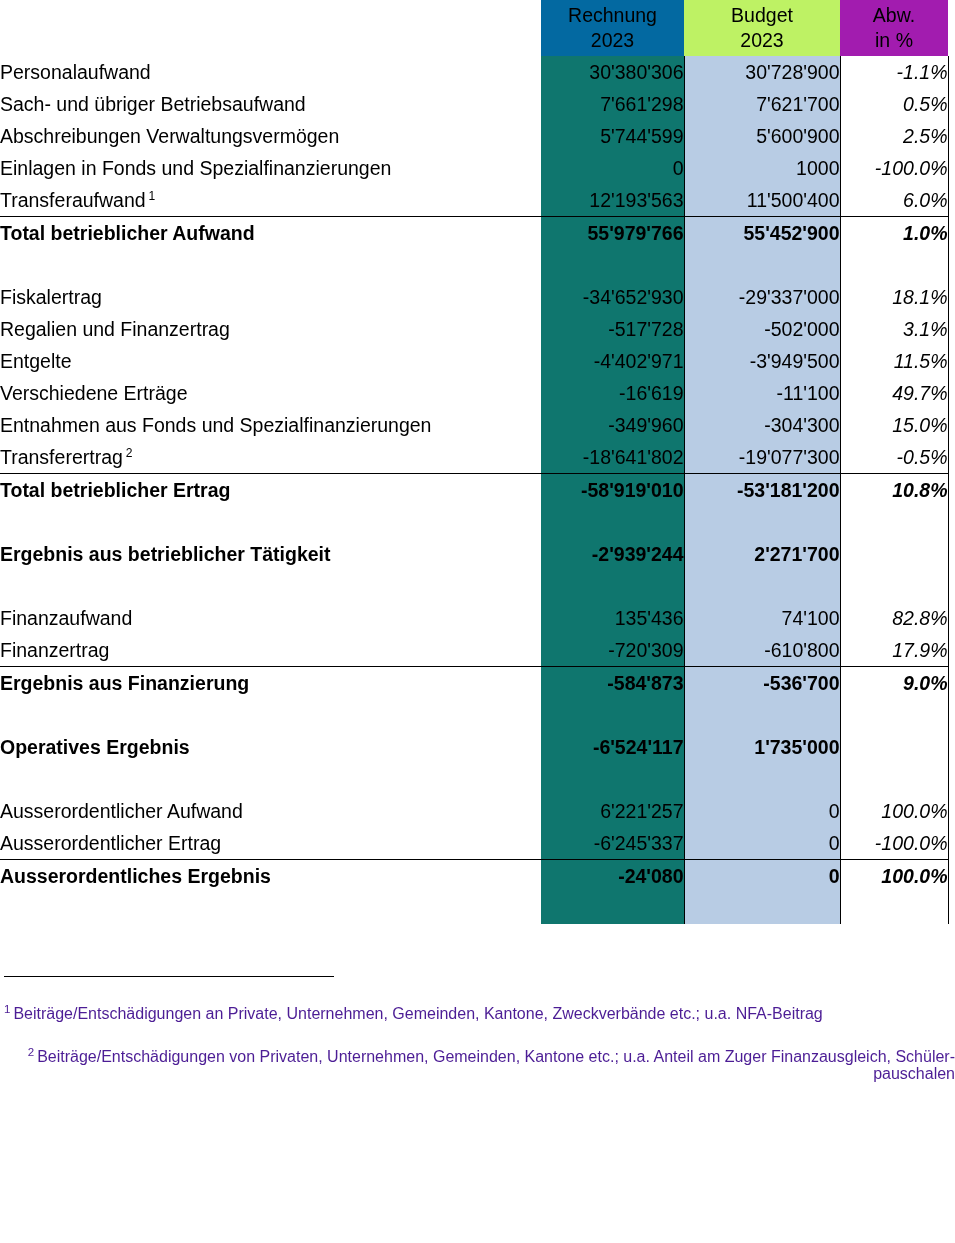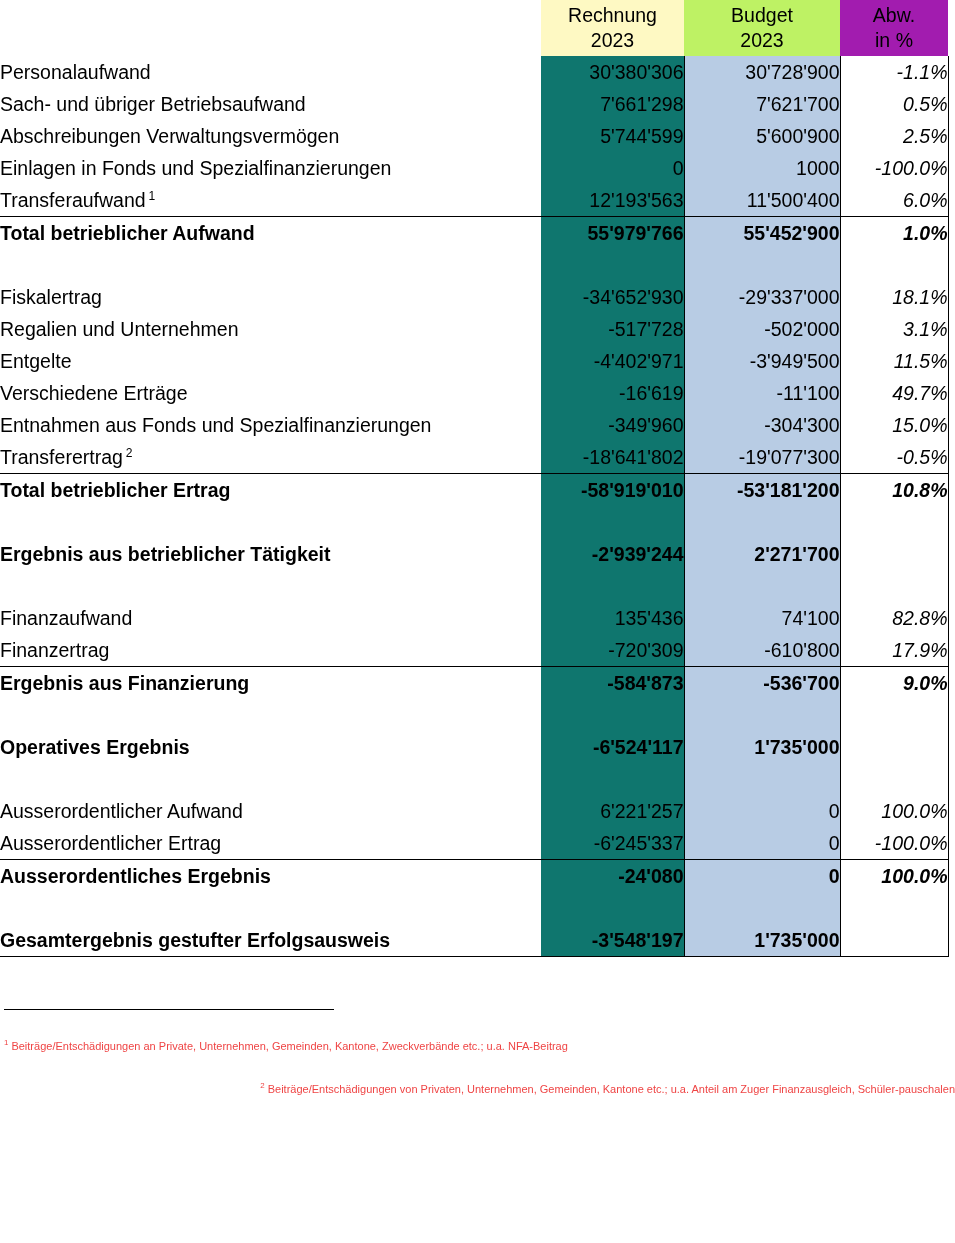--- a/index.html
+++ b/index.html
@@ -43,21 +43,21 @@
   
   .hdr {
     height: 56px;
     font-size: 19.5px;
     line-height: 25px;
     text-align: center;
     vertical-align: top;
     padding-top: 4px;
   }
   .hdr.lbl { background: #ffffff; }
-  .hdr.b1  { background: #fef9c3; margin-top: 32px; }
+  .hdr.b1  { background: #0369a1; margin-top: 32px; }
   .hdr.b2  { background: #bef264; }
   .hdr.b3  { background: #a21caf; text-align: center; }
 
   
   .r td {
     height: 32px;
     font-size: 19.5px;
     line-height: 32px;
   }
   .r.spacer td { height: 23px; }
@@ -114,24 +114,24 @@
     margin-top: 52px;
     padding-left: 4px;
   }
   .fn-rule {
     width: 330px;
     height: 0;
     border-top: 1.4px solid #000000;
     margin-bottom: 28px;
   }
   .fn-line {
-    font-size: 11px;
+    font-size: 16px;
     line-height: 17px;
     margin-bottom: 26px;
-    color: #ef4444;
+    color: #4c1d95;
   }
   .fn-line:last-child { margin-bottom: 0; text-align: right; }
   .fn-line sup {
     font-size: 0.72em;
     padding-left: 0;
     padding-right: 3px;
   }
 </style>
 </head>
 <body>
@@ -207,21 +207,21 @@
           <td class="v2">&nbsp;</td>
           <td class="v3">&nbsp;</td>
         </tr>
         <tr class="r">
           <td class="lbl"><span>Fiskalertrag</span></td>
           <td class="v1">-34'652'930</td>
           <td class="v2">-29'337'000</td>
           <td class="v3">18.1%</td>
         </tr>
         <tr class="r">
-          <td class="lbl"><span>Regalien und Unternehmen</span></td>
+          <td class="lbl"><span>Regalien und Finanzertrag</span></td>
           <td class="v1">-517'728</td>
           <td class="v2">-502'000</td>
           <td class="v3">3.1%</td>
         </tr>
         <tr class="r">
           <td class="lbl"><span>Entgelte</span></td>
           <td class="v1">-4'402'971</td>
           <td class="v2">-3'949'500</td>
           <td class="v3">11.5%</td>
         </tr>
@@ -318,26 +318,20 @@
         <tr class="r total rule-top">
           <td class="lbl"><span>Ausserordentliches Ergebnis</span></td>
           <td class="v1">-24'080</td>
           <td class="v2">0</td>
           <td class="v3">100.0%</td>
         </tr>
         <tr class="r spacer">
           <td class="lbl">&nbsp;</td>
           <td class="v1">&nbsp;</td>
           <td class="v2">&nbsp;</td>
-          <td class="v3">&nbsp;</td>
-        </tr>
-        <tr class="r total rule-bottom">
-          <td class="lbl"><span>Gesamtergebnis gestufter Erfolgsausweis</span></td>
-          <td class="v1">-3'548'197</td>
-          <td class="v2">1'735'000</td>
           <td class="v3">&nbsp;</td>
         </tr>
       </tbody>
   </table>
 
   <div class="fn-wrap">
     <div class="fn-rule"></div>
     <div id="footnotes">
         <div class="fn-line"><sup>1</sup><span>Beiträge/Entschädigungen an Private, Unternehmen, Gemeinden, Kantone, Zweckverbände etc.; u.a. NFA-Beitrag</span></div>
         <div class="fn-line"><sup>2</sup><span>Beiträge/Entschädigungen von Privaten, Unternehmen, Gemeinden, Kantone etc.; u.a. Anteil am Zuger Finanzausgleich, Schüler-pauschalen</span></div>

